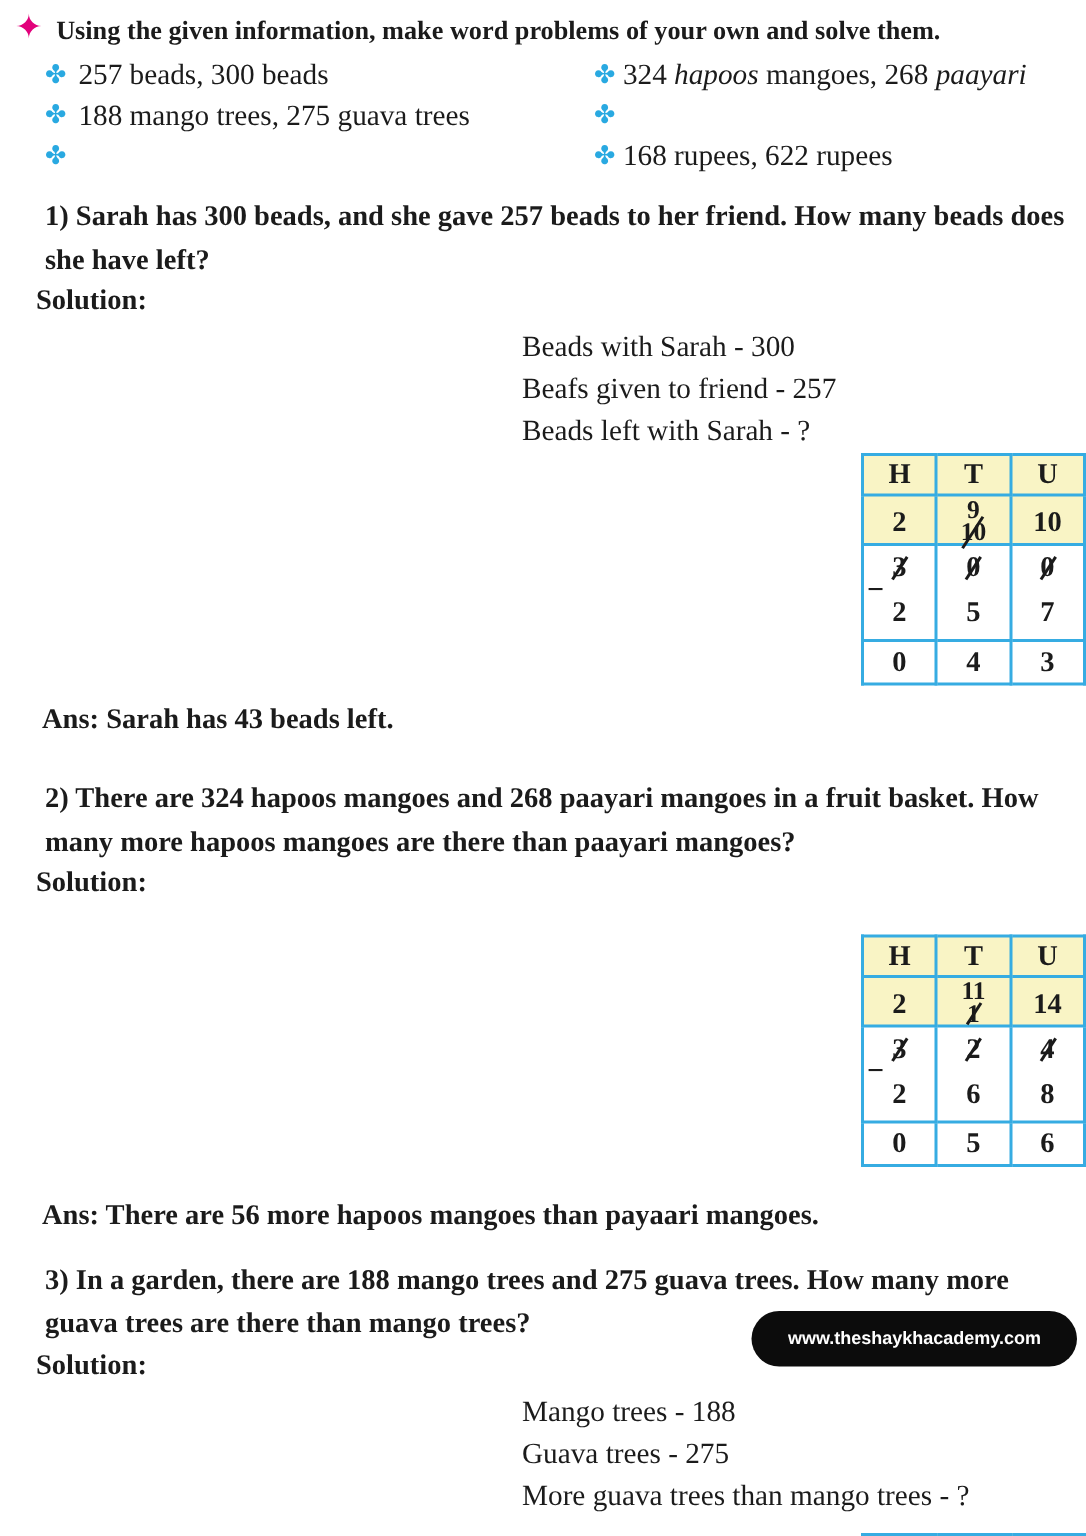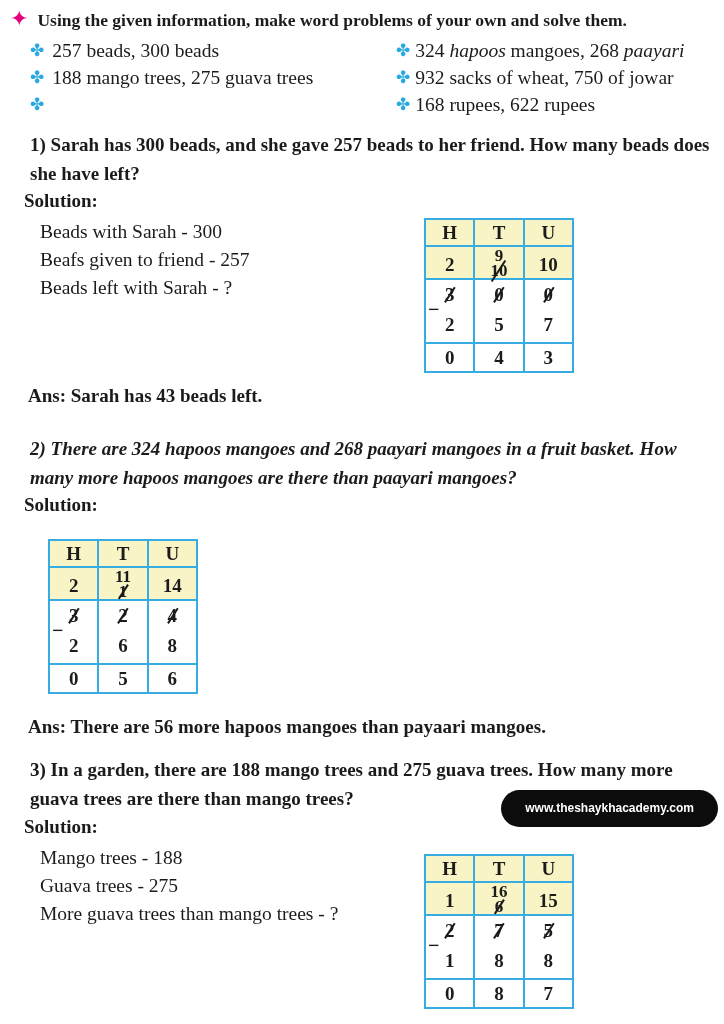--- a/index.html
+++ b/index.html
@@ -33,26 +33,26 @@
     font-family: "DejaVu Sans", sans-serif;
   }
   .b-col.right .clover { margin-right: 5px; }
   .ital { font-style: italic; }
   
   .question {
     font-weight: bold; font-size: 19px; line-height: 28.5px;
     margin-left: 30px; margin-right: 6px; max-width: 690px;
   }
   .q1 { margin-top: 13px; }
-  .q2 { margin-top: 26px; font-style: italic; }
+  .q2 { margin-top: 26px; }
   .q3 { margin-top: 16px; }
   .sol-label { font-weight: bold; font-size: 19px; line-height: 24px; margin-left: 24px; margin-top: 1px; }
   .sol-label-row { display:flex; align-items:flex-start; margin-left:24px; margin-right:6px; margin-top:1px; }
   .sol-label-row .sol-label { margin-left:0; }
-  .sol-row { display:flex; align-items:flex-start; padding-left:40px; margin-top:5px; }
+  .sol-row { display:flex; align-items:flex-end; padding-left:23px; margin-top:5px;flex-direction:column; }
   .sol-text { width: 376px; font-size: 19.5px; line-height: 28px; }
   .tbl-wrap { margin-left: 8px; }
   .tw-2 { margin-top: 17px; }
   .tw-3 { margin-top: 10px; }
   .answer { font-size: 19px; line-height: 26px; margin-left: 28px; font-weight: bold; }
   .a1 { margin-top: 10px; }
   .a2 { margin-top: 20px; }
   
   table.htu { border-collapse: collapse; table-layout: fixed; width: 150px; }
   table.htu th, table.htu td {
@@ -117,21 +117,20 @@
         <span class="clover">✤</span>
       </div>
     </div>
     <div class="b-col right">
       <div class="b-item">
         <span class="clover">✤</span>
         <span><span>324 </span><span class="ital">hapoos</span><span> mangoes, 268 </span><span class="ital">paayari</span></span>
       </div>
       <div class="b-item">
         <span class="clover">✤</span>
-        <span>932 sacks of wheat, 750 of jowar</span>
       </div>
       <div class="b-item">
         <span class="clover">✤</span>
         <span>168 rupees, 622 rupees</span>
       </div>
     </div>
   </div>
 
   <section>
     <div class="question q1">1) Sarah has 300 beads, and she gave 257 beads to her friend. How many beads does she have left?</div>

